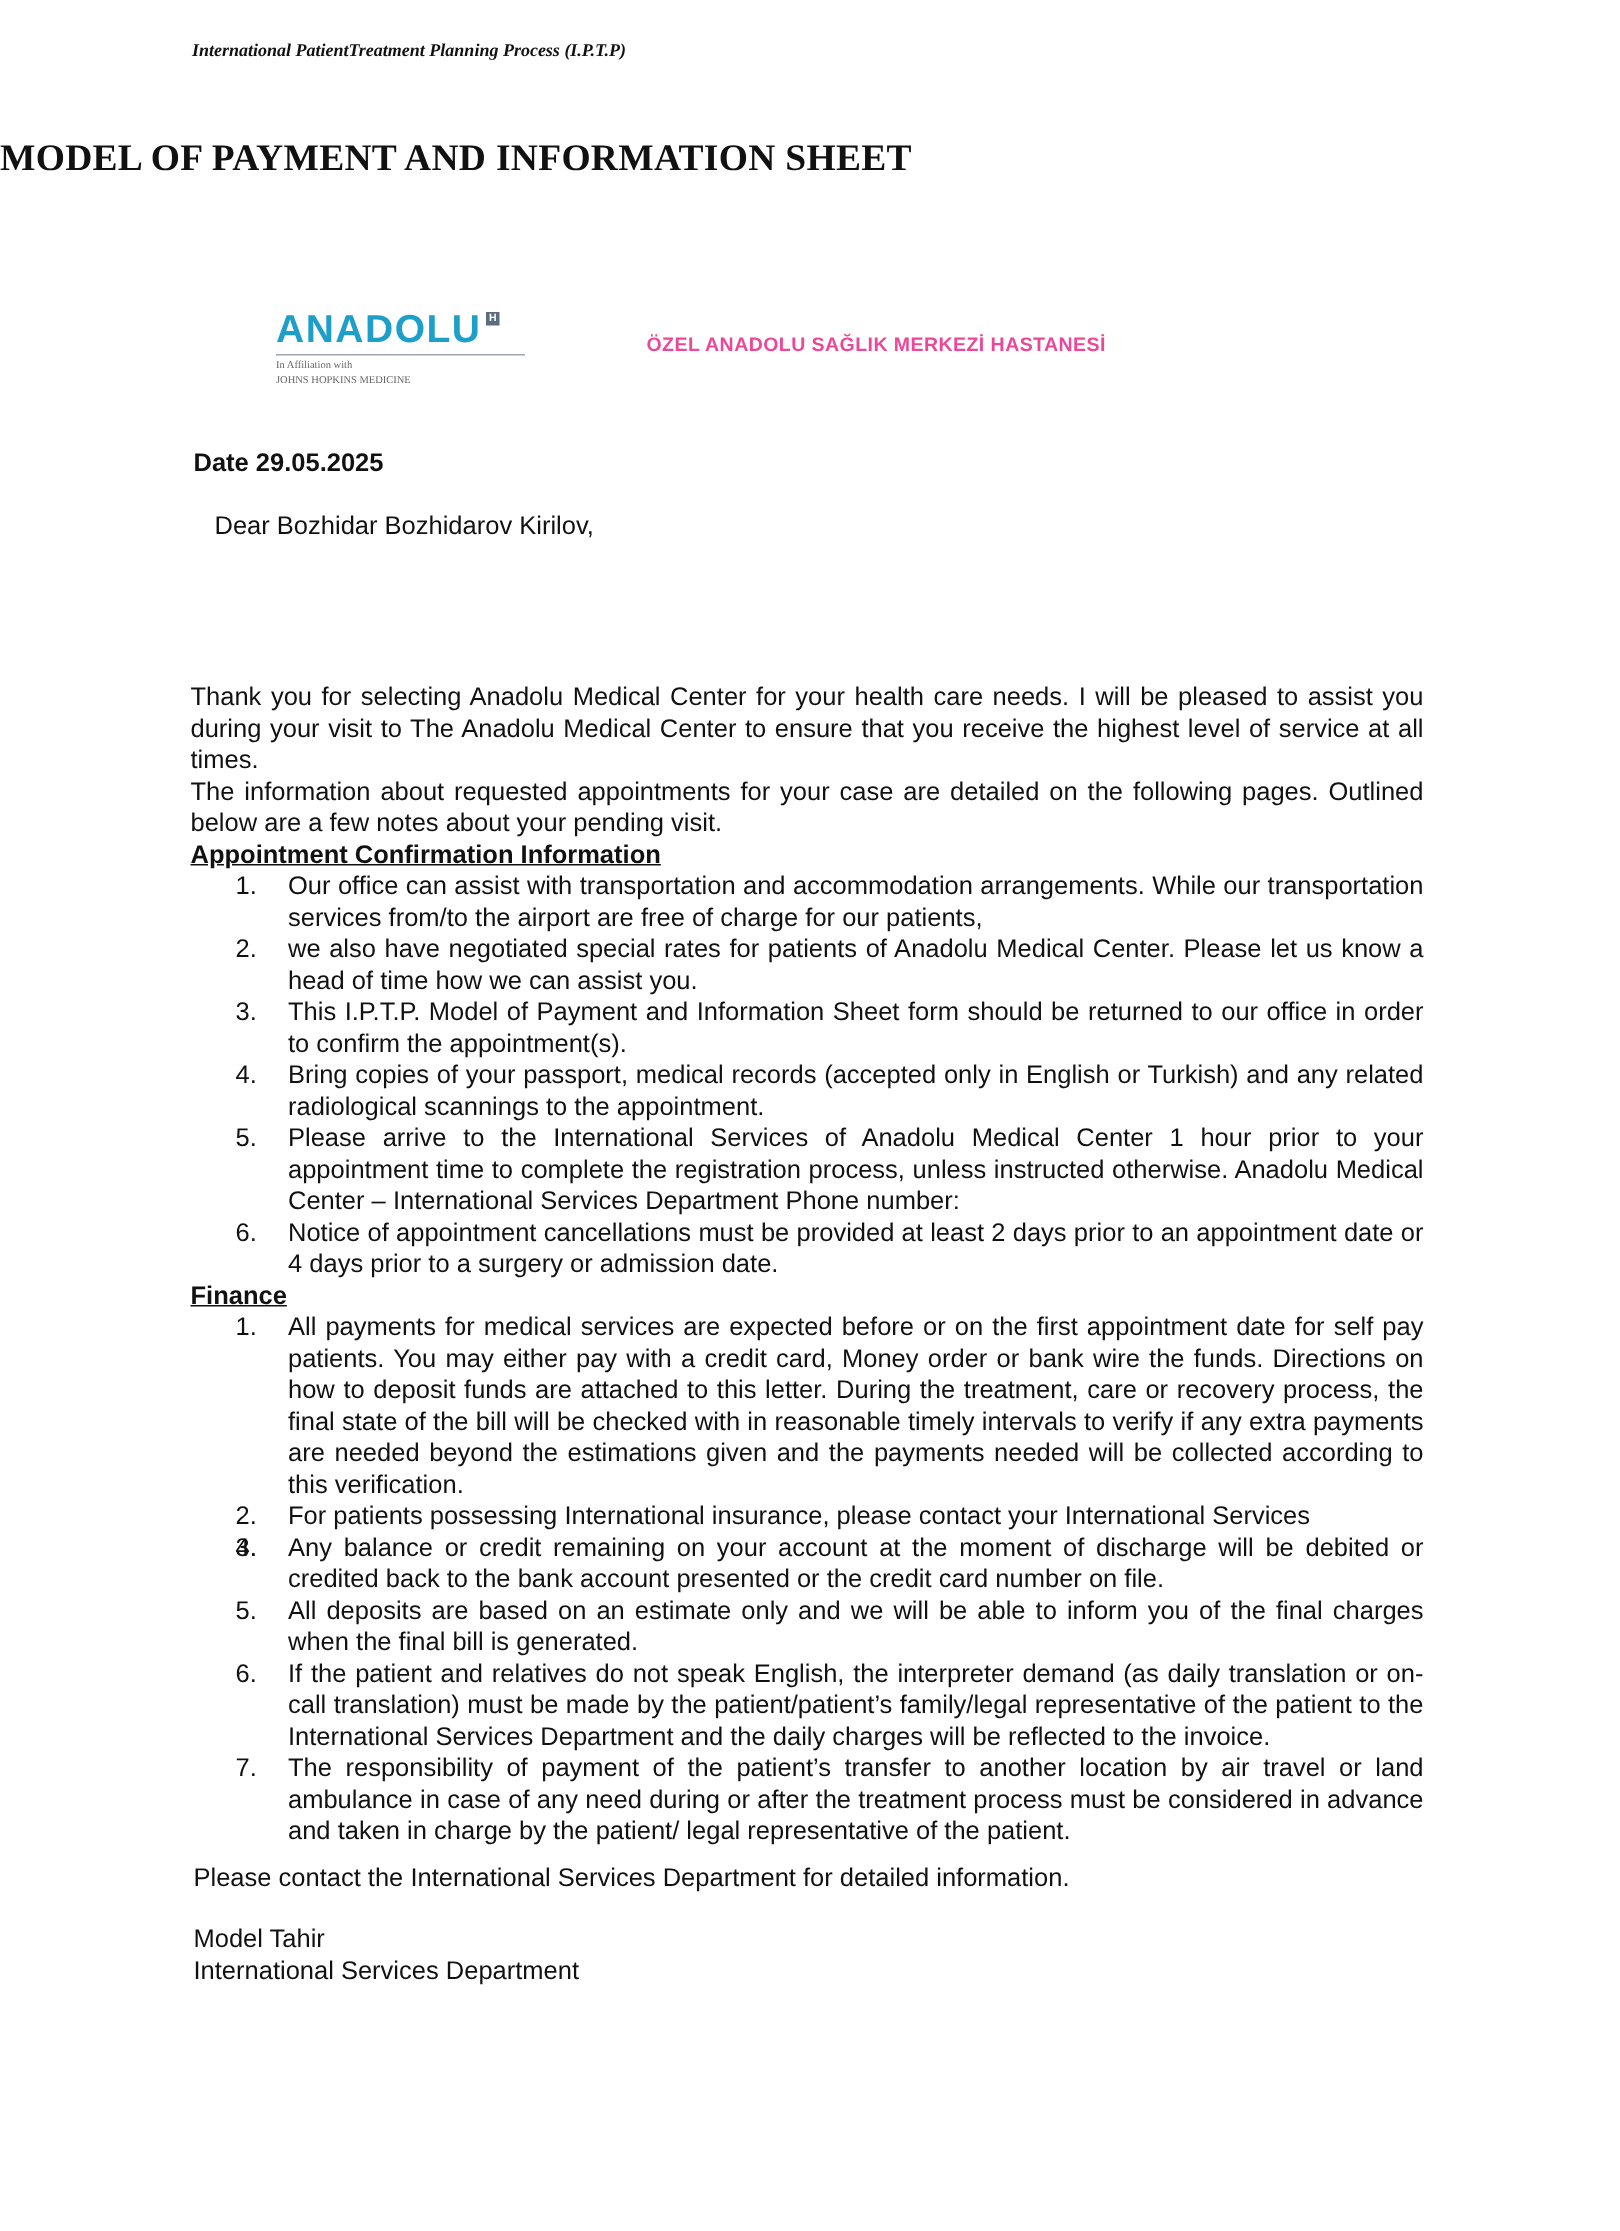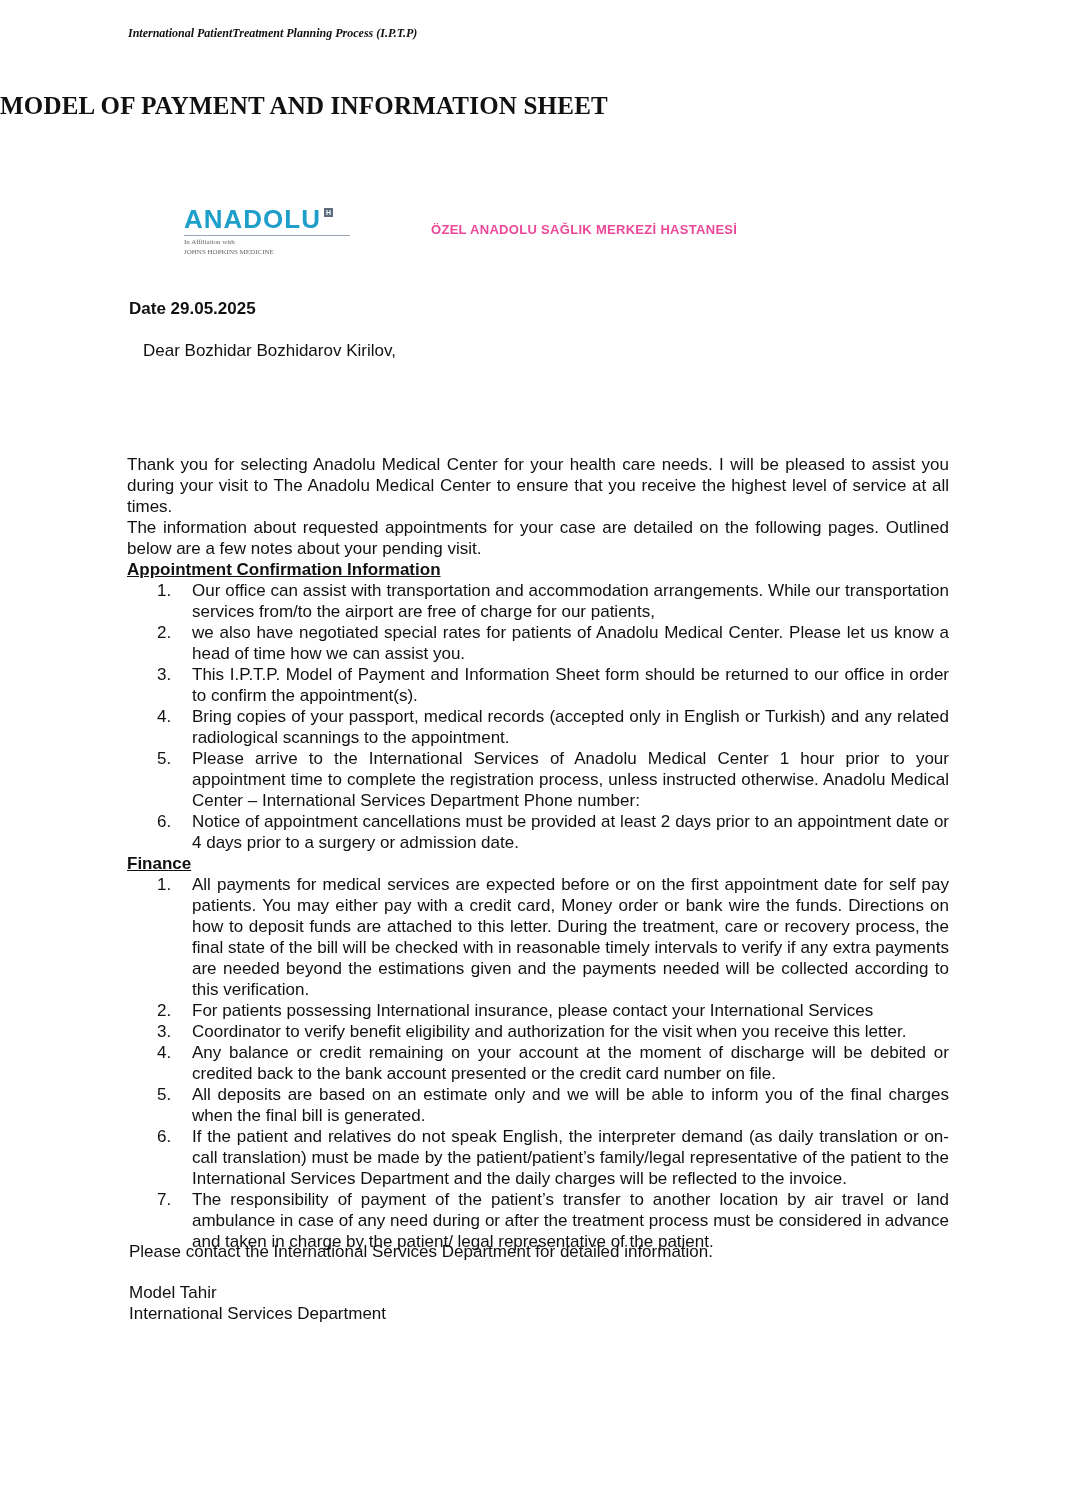--- a/index.html
+++ b/index.html
@@ -59,21 +59,21 @@
     <li><span class="num">3.</span><span>This I.P.T.P. Model of Payment and Information Sheet form should be returned to our office in order to confirm the appointment(s).</span></li>
     <li><span class="num">4.</span><span>Bring copies of your passport, medical records (accepted only in English or Turkish) and any related radiological scannings to the appointment.</span></li>
     <li><span class="num">5.</span><span>Please arrive to the International Services of Anadolu Medical Center 1 hour prior to your appointment time to complete the registration process, unless instructed otherwise. Anadolu Medical Center – International Services Department Phone number:</span></li>
     <li><span class="num">6.</span><span>Notice of appointment cancellations must be provided at least 2 days prior to an appointment date or 4 days prior to a surgery or admission date.</span></li>
   </ol>
 
   <p class="section-title">Finance</p>
   <ol>
     <li><span class="num">1.</span><span>All payments for medical services are expected before or on the first appointment date for self pay patients. You may either pay with a credit card, Money order or bank wire the funds. Directions on how to deposit funds are attached to this letter. During the treatment, care or recovery process, the final state of the bill will be checked with in reasonable timely intervals to verify if any extra payments are needed beyond the estimations given and the payments needed will be collected according to this verification.</span></li>
     <li><span class="num">2.</span><span>For patients possessing International insurance, please contact your International Services</span></li>
-    <li><span class="num">3.</span><span>Coordinator to verify benefit eligibility and authorization for the visit when you receive this letter.</span></li>
+    <li><span class="num">3.</span></li>
     <li><span class="num">4.</span><span>Any balance or credit remaining on your account at the moment of discharge will be debited or credited back to the bank account presented or the credit card number on file.</span></li>
     <li><span class="num">5.</span><span>All deposits are based on an estimate only and we will be able to inform you of the final charges when the final bill is generated.</span></li>
     <li><span class="num">6.</span><span>If the patient and relatives do not speak English, the interpreter demand (as daily translation or on-call translation) must be made by the patient/patient’s family/legal representative of the patient to the International Services Department and the daily charges will be reflected to the invoice.</span></li>
     <li><span class="num">7.</span><span>The responsibility of payment of the patient’s transfer  to another location by air travel or land ambulance in case of any need during or after the treatment process must be considered in advance and taken in charge by the patient/ legal representative of the patient.</span></li>
   </ol>
 </div>
 
 <div class="closing sans">Please contact the International Services Department for detailed information.</div>
 <div class="sign-name sans">Model Tahir</div>
 <div class="sign-dept sans">International Services Department</div>

